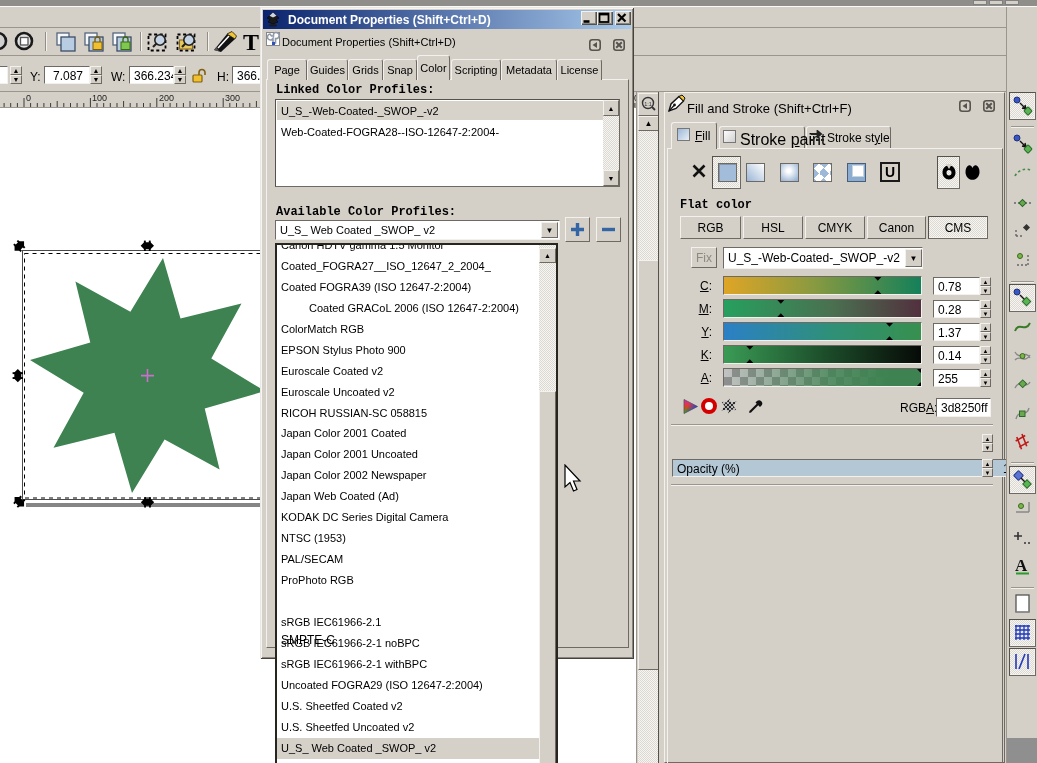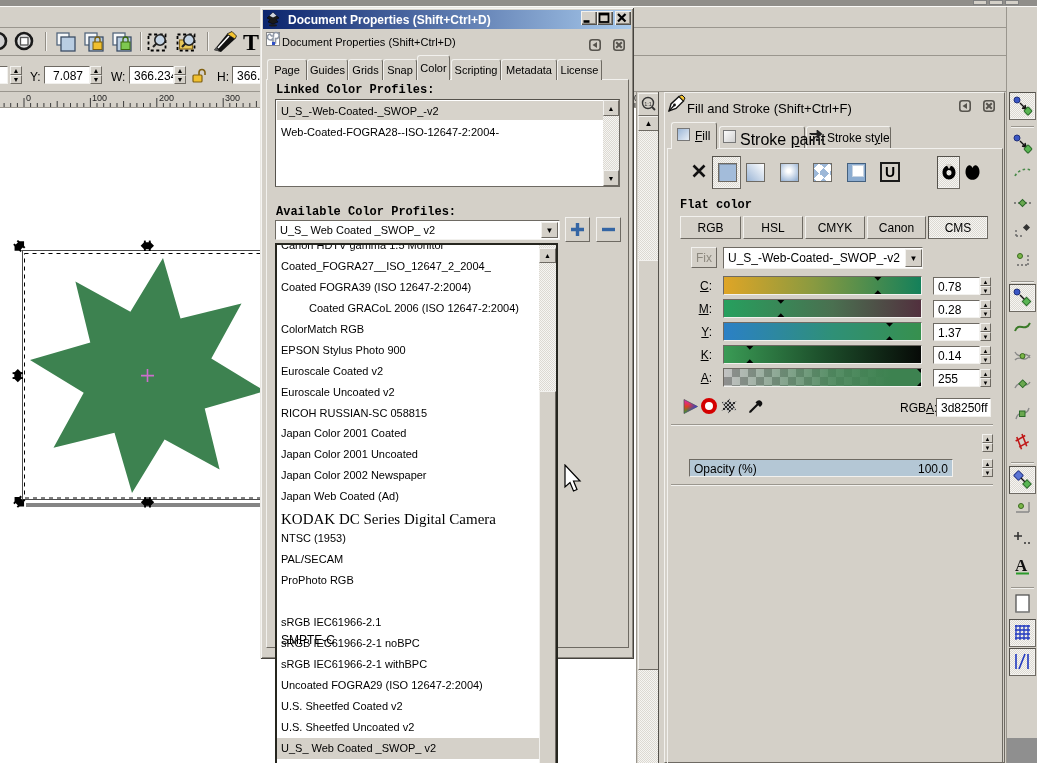--- a/index.html
+++ b/index.html
@@ -397,21 +397,21 @@
         <path d="M10 4 a3.2 3.2 0 0 1 4.5 4.5 l-1.5 1.5 l-4.5 -4.5 Z" fill="#111"></path>
         <path d="M2 16 l2.5 -1 l-1.5 -1.5 Z" fill="#111"></path>
       </svg>
       <div class="abs" style="left:241px;top:309px;font-size:12px;">RGB<u>A</u>:</div>
       <div class="abs white sunken" style="left:277px;top:306px;width:55px;height:19px;padding:2px 0 0 4px;font-size:12px;">3d8250ff</div>
       <div class="abs" style="left:12px;top:332px;width:322px;height:2px;border-top:1px solid #9a968e;border-bottom:1px solid #f2f1ee;"></div>
       <div class="abs" style="left:323px;top:342px;width:11px;height:18px;">
 <div class="abs raised face" style="left:0;top:0;width:11px;height:9px;font-size:6px;text-align:center;line-height:8px;">▲</div>
 <div class="abs raised face" style="left:0;top:9px;width:11px;height:9px;font-size:6px;text-align:center;line-height:8px;">▼</div>
       </div>
-      <div class="abs sunken" style="left:30px;top:367px;width:264px;height:18px;background:#b4c7d5;">
+      <div class="abs sunken" style="left:13px;top:367px;width:366px;height:18px;background:#b4c7d5;">
 <div class="abs" style="left:4px;top:2px;">Opacity (%)</div>
         <div class="abs" style="right:4px;top:2px;">100.0</div>
       </div>
       <div class="abs" style="left:323px;top:367px;width:11px;height:18px;">
 <div class="abs raised face" style="left:0;top:0;width:11px;height:9px;font-size:6px;text-align:center;line-height:8px;">▲</div>
 <div class="abs raised face" style="left:0;top:9px;width:11px;height:9px;font-size:6px;text-align:center;line-height:8px;">▼</div>
       </div>
       <div class="abs" style="left:12px;top:392px;width:322px;height:2px;border-top:1px solid #9a968e;border-bottom:1px solid #f2f1ee;"></div>
     </div>
 </div>
@@ -583,21 +583,21 @@
     <div class="abs" style="left:4px;top:56.7px;font-size:11px;white-space:nowrap;margin-left:28px;">Coated GRACoL 2006 (ISO 12647-2:2004)</div>
     <div class="abs" style="left:4px;top:77.6px;font-size:11px;white-space:nowrap;">ColorMatch RGB</div>
     <div class="abs" style="left:4px;top:98.6px;font-size:11px;white-space:nowrap;">EPSON Stylus Photo 900</div>
     <div class="abs" style="left:4px;top:119.6px;font-size:11px;white-space:nowrap;">Euroscale Coated v2</div>
     <div class="abs" style="left:4px;top:140.5px;font-size:11px;white-space:nowrap;">Euroscale Uncoated v2</div>
     <div class="abs" style="left:4px;top:161.5px;font-size:11px;white-space:nowrap;">RICOH RUSSIAN-SC 058815</div>
     <div class="abs" style="left:4px;top:182.4px;font-size:11px;white-space:nowrap;">Japan Color 2001 Coated</div>
     <div class="abs" style="left:4px;top:203.4px;font-size:11px;white-space:nowrap;">Japan Color 2001 Uncoated</div>
     <div class="abs" style="left:4px;top:224.4px;font-size:11px;white-space:nowrap;">Japan Color 2002 Newspaper</div>
     <div class="abs" style="left:4px;top:245.3px;font-size:11px;white-space:nowrap;">Japan Web Coated (Ad)</div>
-    <div class="abs" style="left:4px;top:266.3px;font-size:15px;white-space:nowrap;font-family:Liberation Serif, serif;">KODAK DC Series Digital Camera</div>
+    <div class="abs" style="left:4px;top:266.3px;font-size:11px;white-space:nowrap;">KODAK DC Series Digital Camera</div>
     <div class="abs" style="left:4px;top:287.2px;font-size:11px;white-space:nowrap;">NTSC (1953)</div>
     <div class="abs" style="left:4px;top:308.2px;font-size:11px;white-space:nowrap;">PAL/SECAM</div>
     <div class="abs" style="left:4px;top:329.2px;font-size:11px;white-space:nowrap;">ProPhoto RGB</div>
     <div class="abs" style="left:4px;top:350.1px;font-size:12px;white-space:nowrap;margin-top:38px;">SMPTE-C</div>
     <div class="abs" style="left:4px;top:371.1px;font-size:11px;white-space:nowrap;">sRGB IEC61966-2.1</div>
     <div class="abs" style="left:4px;top:392.0px;font-size:11px;white-space:nowrap;">sRGB IEC61966-2-1 noBPC</div>
     <div class="abs" style="left:4px;top:413.0px;font-size:11px;white-space:nowrap;">sRGB IEC61966-2-1 withBPC</div>
     <div class="abs" style="left:4px;top:434.0px;font-size:11px;white-space:nowrap;">Uncoated FOGRA29 (ISO 12647-2:2004)</div>
     <div class="abs" style="left:4px;top:454.9px;font-size:11px;white-space:nowrap;">U.S. Sheetfed Coated v2</div>
     <div class="abs" style="left:4px;top:475.9px;font-size:11px;white-space:nowrap;">U.S. Sheetfed Uncoated v2</div>

